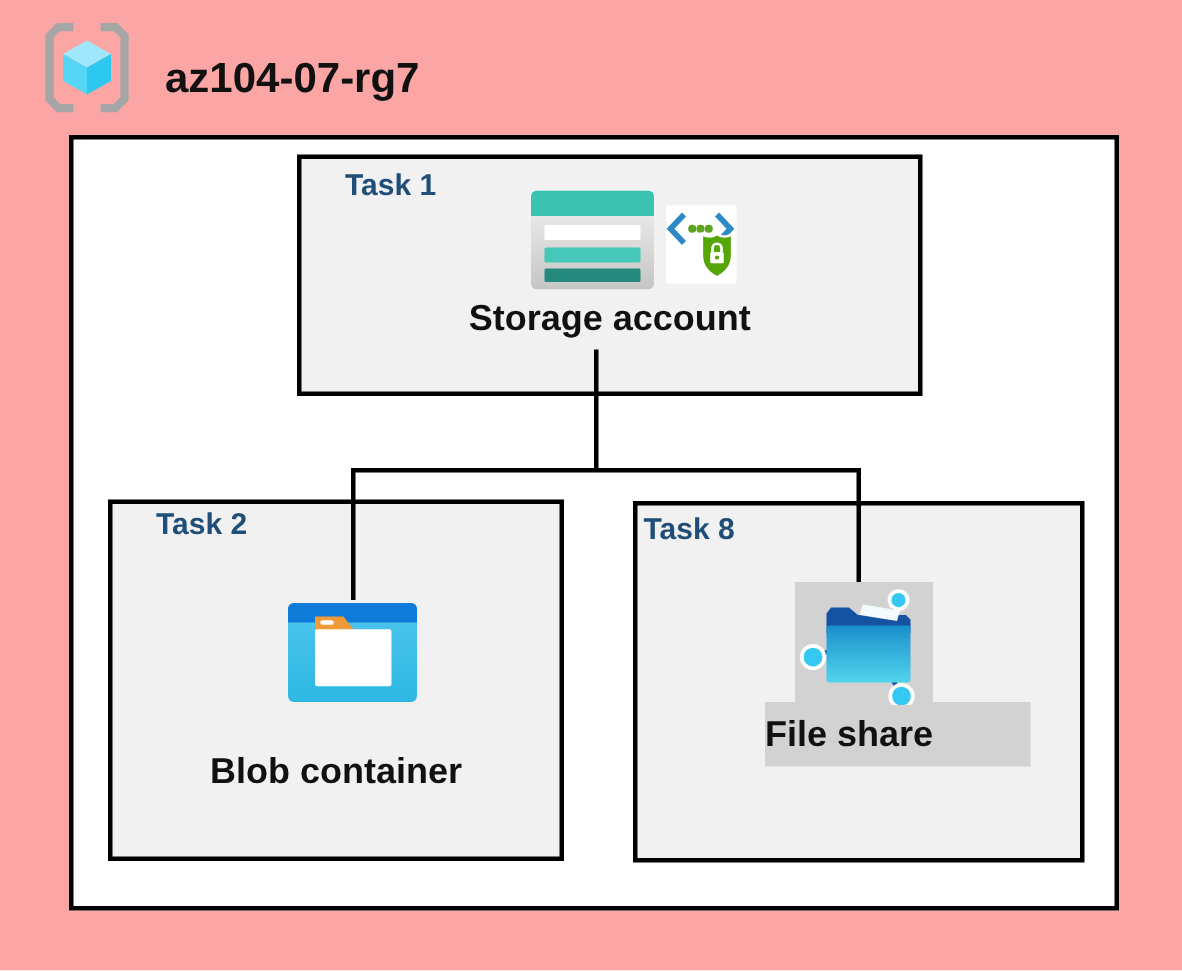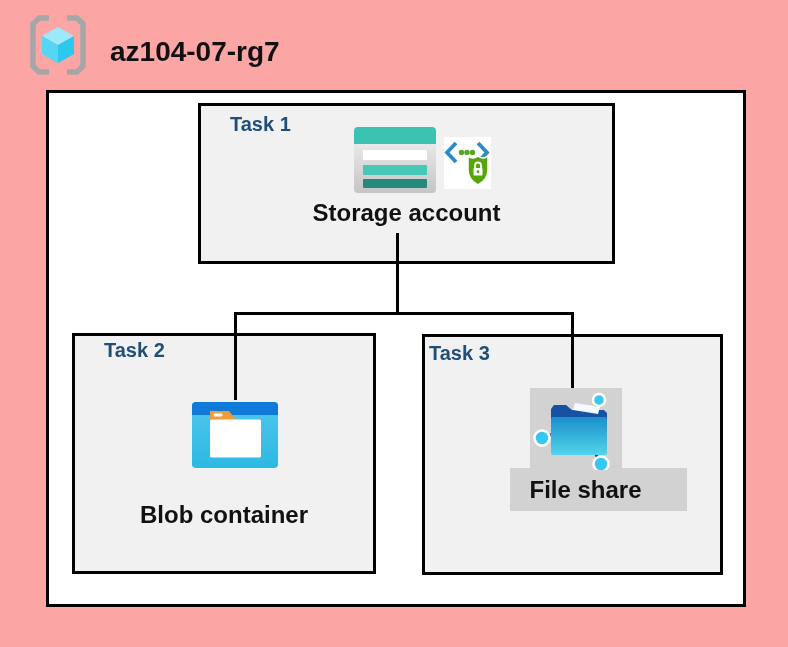--- a/index.html
+++ b/index.html
@@ -84,21 +84,21 @@
   .file-label {
     position: absolute;
     left: 510px; top: 468px;
     width: 177px; height: 43px;
     line-height: 43px;
     padding-right: 26px;
     box-sizing: border-box;
     font-size: 24px;
     font-weight: 700;
     color: #111111;
-    text-align: center;
+    text-align: left;
     white-space: nowrap;
   }
 
   
   .connector { position: absolute; background: var(--border, #000); }
   .conn-v1 { left: 396px; top: 233px; width: 3px;  height: 79px; }
   .conn-h1 { left: 234px; top: 312px; width: 340px; height: 3px; }
   .conn-v2 { left: 234px; top: 312px; width: 3px;  height: 88px; }
   .conn-v3 { left: 571px; top: 312px; width: 3px;  height: 81px; }
 
@@ -124,21 +124,21 @@
   <div class="rg-title">az104-07-rg7</div>
 
   <div class="outer-box"></div>
 
   <div class="task-box task1"></div>
   <div class="task-box task2"></div>
   <div class="task-box task3"></div>
 
   <div class="task-title t1">Task 1</div>
   <div class="task-title t2">Task 2</div>
-  <div class="task-title t3">Task 3</div>
+  <div class="task-title t3">Task 8</div>
 
   <div class="connector conn-v1"></div>
   <div class="connector conn-h1"></div>
   <div class="connector conn-v2"></div>
   <div class="connector conn-v3"></div>
 
   <svg class="abs storage-icon" width="82" height="66" viewBox="0 0 82 66">
     <defs>
       <linearGradient id="sg-body" x1="0" y1="0" x2="0" y2="1">
         <stop offset="0" stop-color="#f4f4f4"></stop>

